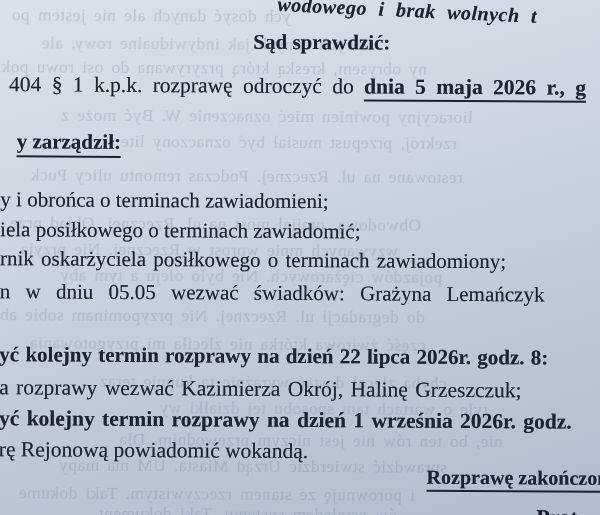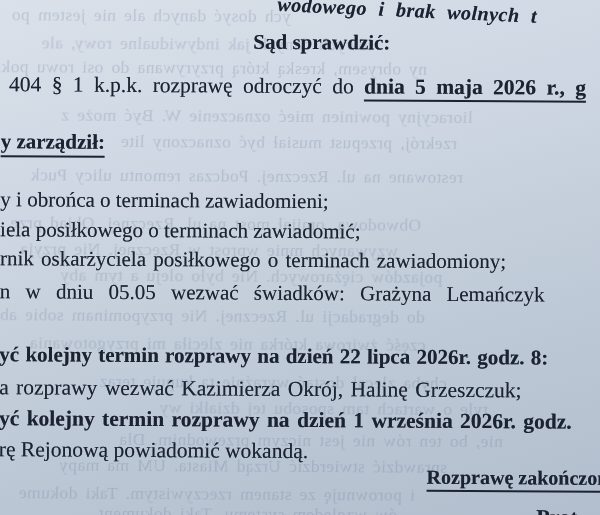--- a/index.html
+++ b/index.html
@@ -22,21 +22,21 @@
   .ln{
     position:absolute;white-space:nowrap;color:#1b2231;
     font-size:21px;text-shadow:0 0 .6px rgba(27,34,49,.55);
   }
   .b{font-weight:bold;}
   .i{font-style:italic;}
   .u{border-bottom:2px solid #1b2231;padding-bottom:1px;}
   .top-frag{top:-7px;left:276px;font-size:20px;transform:rotate(2.3deg);transform-origin:0 50%;letter-spacing:.5px;word-spacing:6px;}
   .heading{top:30px;left:252px;font-size:21px;}
   .order{top:74px;left:8px;font-size:21.5px;word-spacing:5px;}
-  .subheading{top:131px;left:0;}
+  .subheading{top:131px;left:16px;}
   .n0{top:189px;left:0;}
   .n1{top:219px;left:0;}
   .n2{top:248px;left:0;word-spacing:2px;}
   .n3{top:281px;left:0;word-spacing:10px;}
   .s0{top:344px;left:0;word-spacing:1px;}
   .s1{top:377px;left:0;font-size:21.5px;word-spacing:2px;}
   .s2{top:408px;left:0;font-size:21.5px;word-spacing:2px;}
   .s3{top:439px;left:0;font-size:21.5px;}
   .closing{top:465px;left:428px;font-size:20px;font-weight:600;}
   .bottom-frag{top:503px;left:538px;font-size:22px;}

